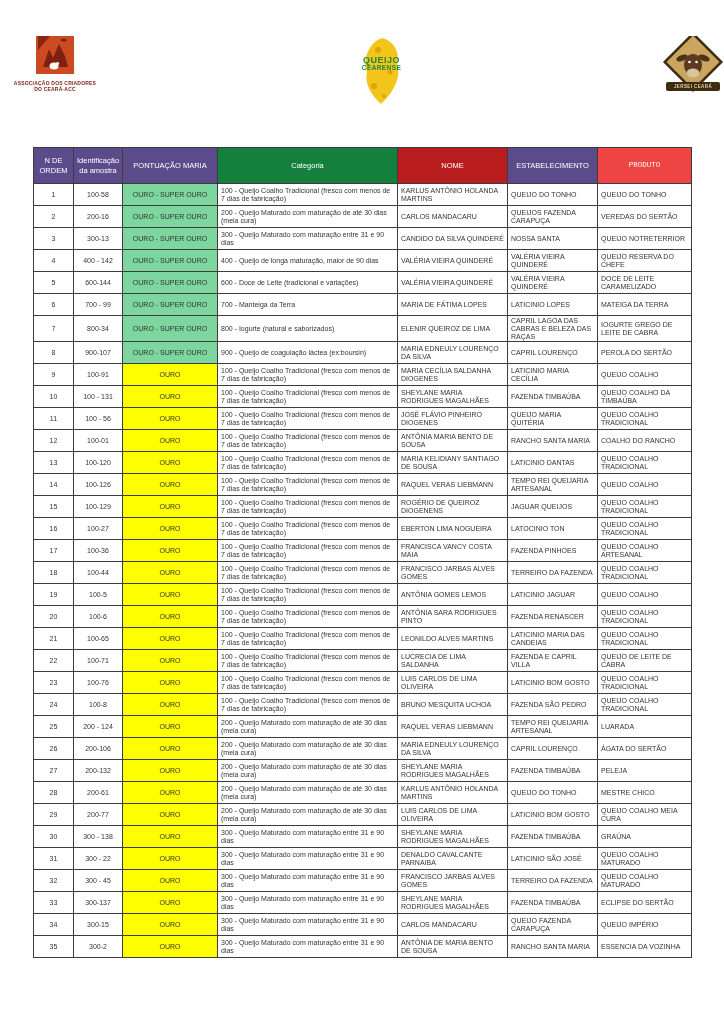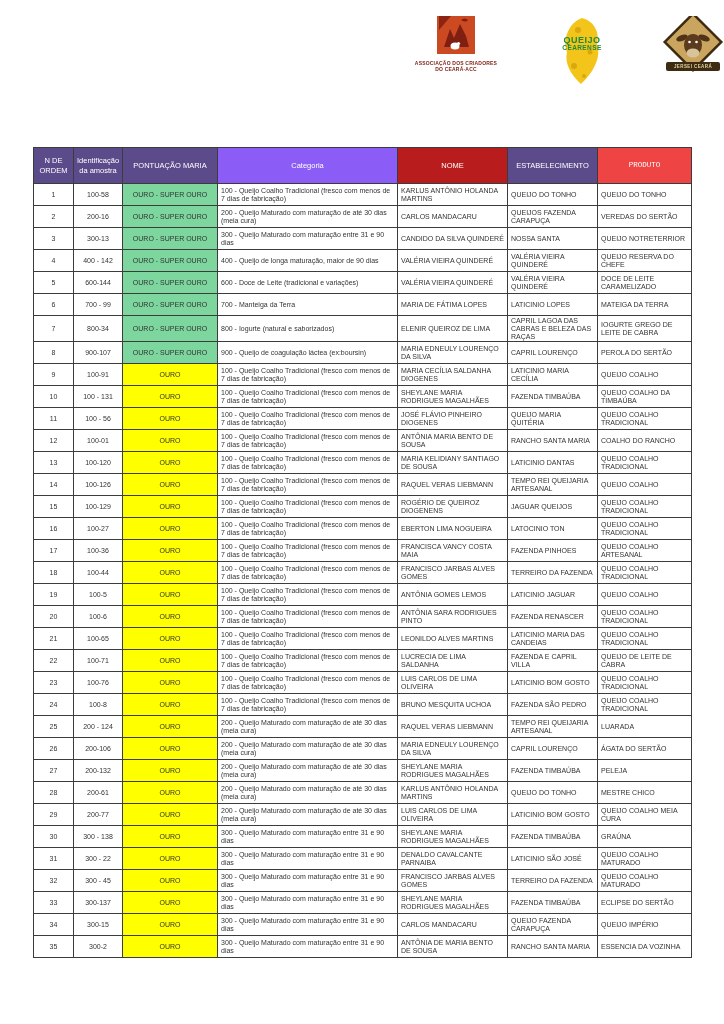--- a/index.html
+++ b/index.html
@@ -3,22 +3,22 @@
 <meta charset="utf-8">
 <style>
   html,body{margin:0;padding:0;background:#ffffff;}
   .page{
     width:724px;height:1024px;background:#ffffff;margin:0 auto;
     font-family:"Liberation Sans",sans-serif;color:#3a3a3a;
     position:relative;overflow:hidden;box-sizing:border-box;
   }
   
   .logos{
-    display:flex;justify-content:flex-end;align-items:flex-start;
-    gap:52px;padding-top:16px;height:72px;margin-left:9px;
+    display:flex;justify-content:space-between;align-items:flex-start;
+    gap:52px;padding-top:36px;height:72px;margin-left:9px;
   }
   .logo{display:flex;flex-direction:column;align-items:center;position:relative;}
   .logo-caption{
     font-size:5px;font-weight:bold;color:#7a1f12;text-align:center;
     line-height:1.25;margin-top:2px;letter-spacing:.2px;
   }
   .qc-wrap{position:relative;width:56px;height:72px;}
   .qc-text{
     position:absolute;top:20px;left:0;width:100%;text-align:center;
     color:#1f8a3e;font-weight:bold;line-height:1.05;
@@ -138,21 +138,21 @@
       <col style="width:180px">
         <col style="width:110px">
         <col style="width:90px">
         <col style="width:94px">
     </colgroup>
     <thead>
       <tr>
         <th style="background: rgb(91, 75, 138);">N DE ORDEM</th>
         <th style="background: rgb(91, 75, 138); margin-top: 22px;">Identificação da amostra</th>
         <th style="background: rgb(91, 75, 138);">PONTUAÇÃO MARIA</th>
-        <th style="background: #8b5cf6;">Categoria</th>
+        <th style="background: #15803d;">Categoria</th>
         <th style="background: #b91c1c;">NOME</th>
         <th style="background: rgb(91, 75, 138);">ESTABELECIMENTO</th>
         <th style="background: #ef4444; font-family: Liberation Mono, monospace;">PRODUTO</th>
       </tr>
     </thead>
     <tbody>
         <tr>
           <td class="col-ordem">1</td>
           <td class="col-id">100-58</td>
           <td class="col-pontuacao" style="background: rgb(124, 214, 157);">OURO - SUPER OURO</td>

